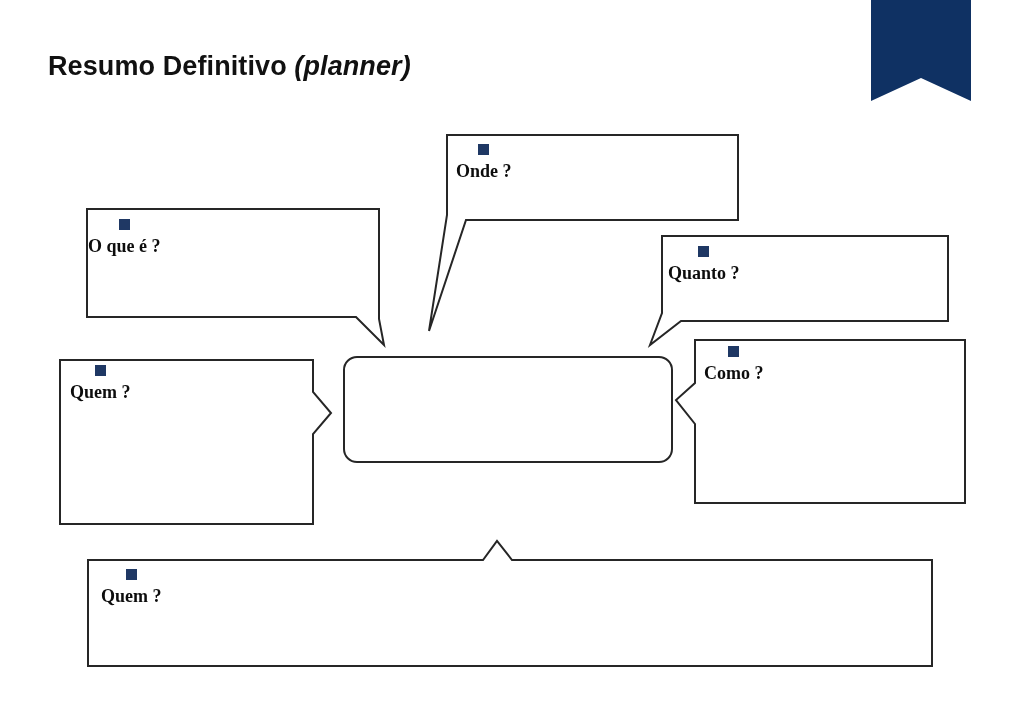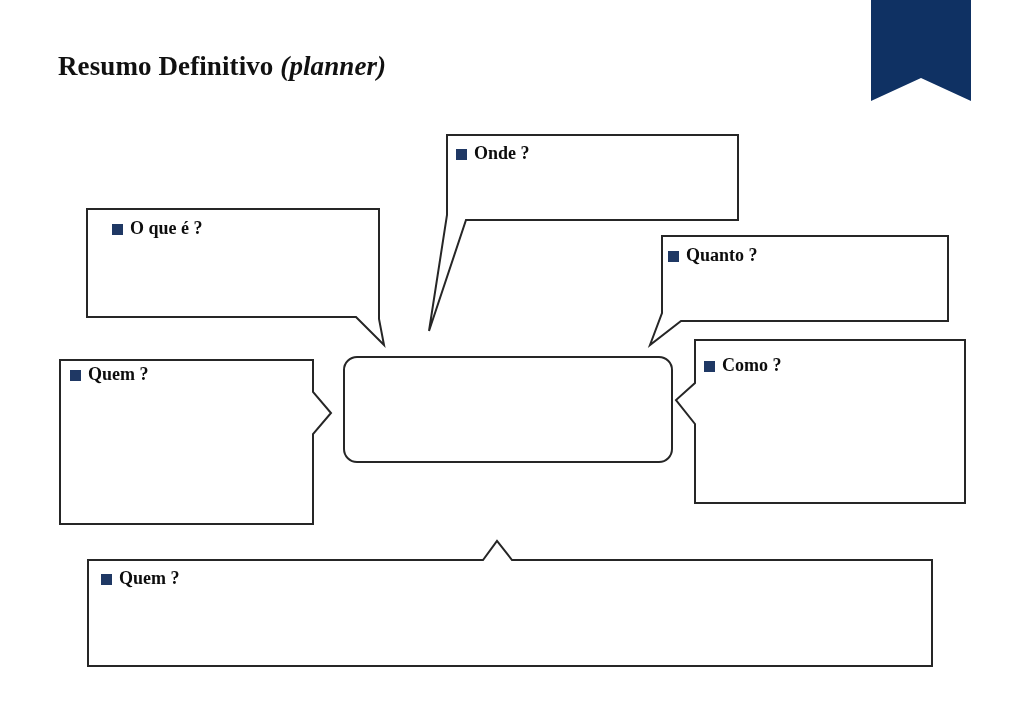--- a/index.html
+++ b/index.html
@@ -14,23 +14,23 @@
     position: relative;
     width: 1024px;
     height: 724px;
     background: #ffffff;
     overflow: hidden;
   }
 
   
   #page-title {
     position: absolute;
-    left: 58px;
+    left: 48px;
     top: 51px;
-    font-family: Liberation Serif, serif;
+    font-family: Liberation Sans, sans-serif;
     font-size: 27px;
     font-weight: bold;
     color: #111111;
     letter-spacing: 0.1px;
     white-space: nowrap;
   }
   #page-title .italic-part {
     font-style: italic;
   }
 
@@ -56,36 +56,37 @@
   .callout-label {
     position: absolute;
     display: flex;
     align-items: center;
     gap: 7px;
     font-family: "Liberation Serif", serif;
     font-size: 18px;
     font-weight: bold;
     color: #0d0d0d;
     white-space: nowrap;
+    flex-direction: column;
   }
   .bullet-sq {
     display: inline-block;
     width: 11px;
     height: 11px;
     background: #1f3864;
     flex: 0 0 auto;
     position: relative;
     top: 1px;
   }
   .label-text { display: inline-block; }
 
-  .lbl-oque   { left: 112px; top: 218px; font-family: Liberation Serif, serif; }
+  .lbl-oque   { left: 88px; top: 218px; font-family: Liberation Serif, serif; }
   .lbl-onde   { left: 456px; top: 143px; }
   .lbl-quanto { left: 668px; top: 245px; text-align: right; }
-  .lbl-como   { left: 704px; top: 355px; }
+  .lbl-como   { left: 704px; top: 345px; }
   .lbl-quem   { left: 70px;  top: 364px; }
   .lbl-quem2  { left: 101px; top: 568px; }
 </style>
 </head>
 <body>
 
 <div id="slide">
 
   <div id="page-title">
     <span>Resumo Definitivo </span><span class="italic-part">(planner)</span>

